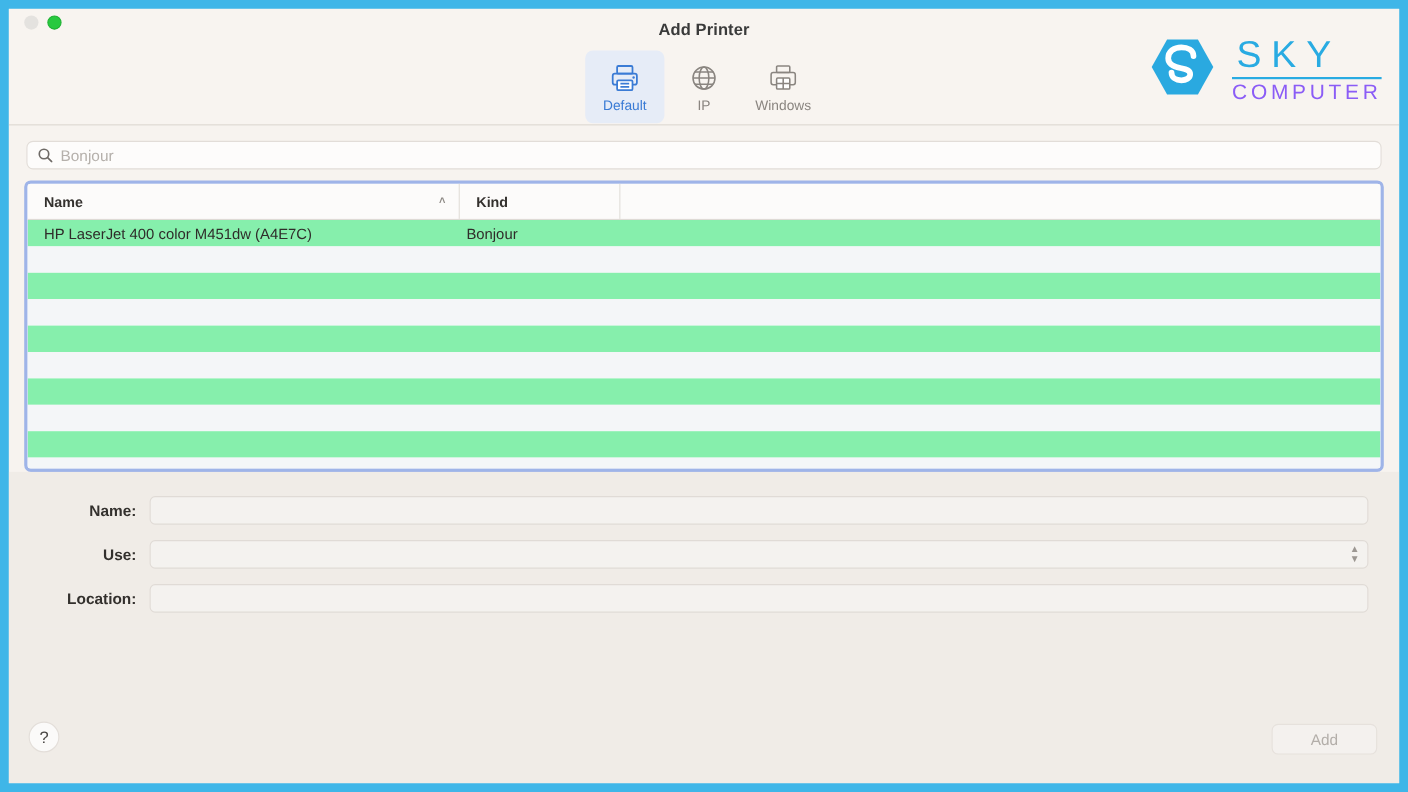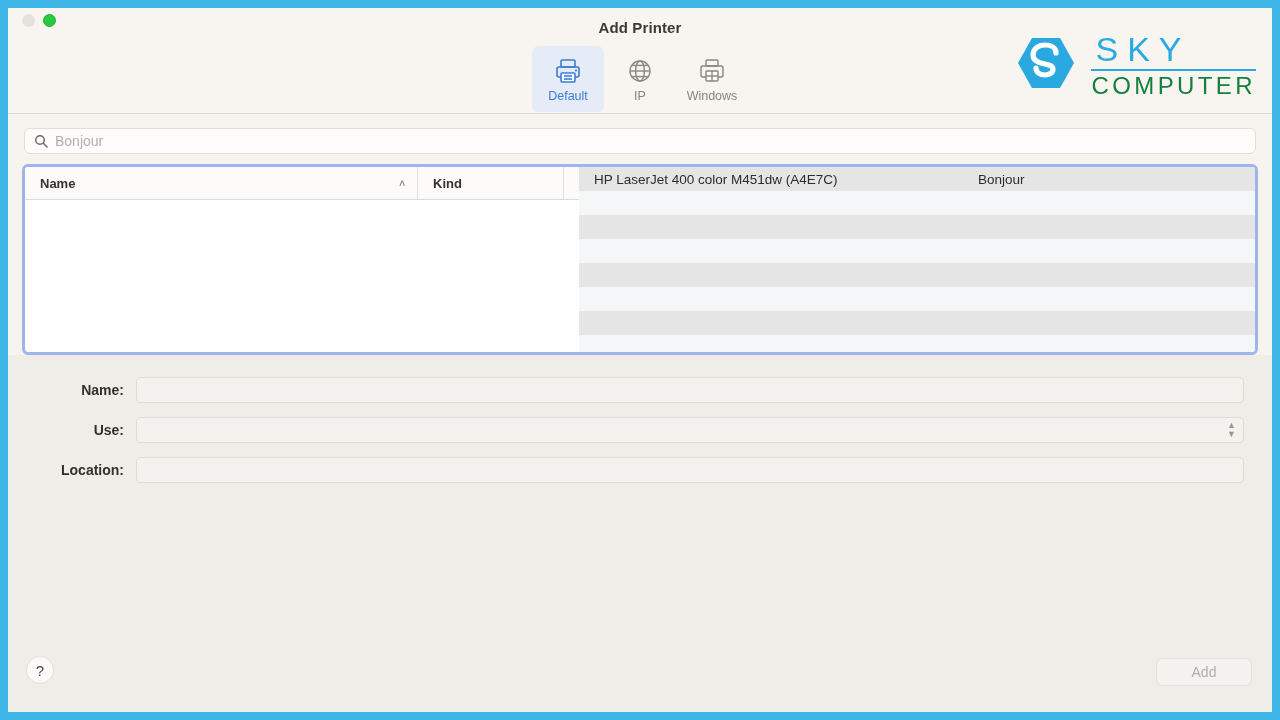--- a/index.html
+++ b/index.html
@@ -122,23 +122,23 @@
     color: #29abe2;
     line-height: 1;
     padding-left: 4px;
   }
   .logo-rule {
     height: 2px;
     background: #29abe2;
     margin: 3px 0 3px 0;
   }
   .logo-computer {
-    font-size: 24px;
+    font-size: 19px;
     letter-spacing: 3.4px;
-    color: #15803d;
+    color: #8b5cf6;
     line-height: 1;
     text-align: center;
   }
 
   
   .search-zone {
     flex: none;
     padding: 14px 16px 10px 16px;
     background: #f7f3ef;
   }
@@ -167,24 +167,24 @@
 
   
   .list-zone {
     flex: none;
     padding: 0 14px;
   }
   .table {
     border: 3px solid #9fb4e8;
     border-radius: 6px;
     background: #ffffff;
-    height: 191px;
+    height: 265px;
     overflow: hidden;
     display: flex;
-    flex-direction: row;
+    flex-direction: column;
   }
   .thead {
     height: 33px;
     background: #fcfbfa;
     border-bottom: 1px solid #dedad5;
     display: flex;
     align-items: center;
     flex: none;
     position: relative;
   }
@@ -211,21 +211,21 @@
   }
 
   .tbody { flex: 1; overflow: hidden; }
   .trow {
     height: 24px;
     display: flex;
     align-items: center;
     font-size: 13.5px;
     color: #2f2c2a;
   }
-  .trow.odd  { background: #e5e5e5; }
+  .trow.odd  { background: #86efac; }
   .trow.even { background: #f4f6f8; }
   .td-name { width: 392px; padding-left: 15px; white-space: nowrap; }
   .td-kind { width: 146px; padding-left: 7px; white-space: nowrap; }
 
   
   .form-zone {
     flex: none;
     padding: 22px 28px 0 28px;
     background: #f0ece7;
   }

